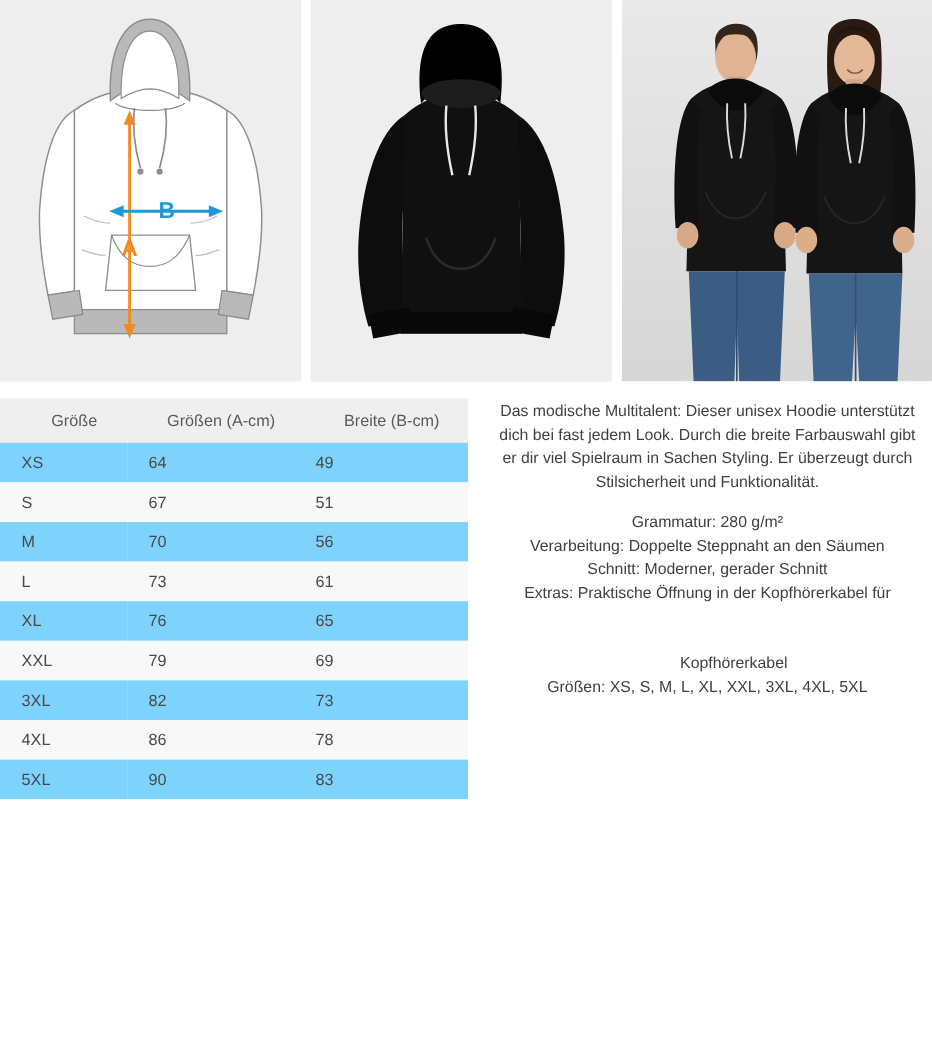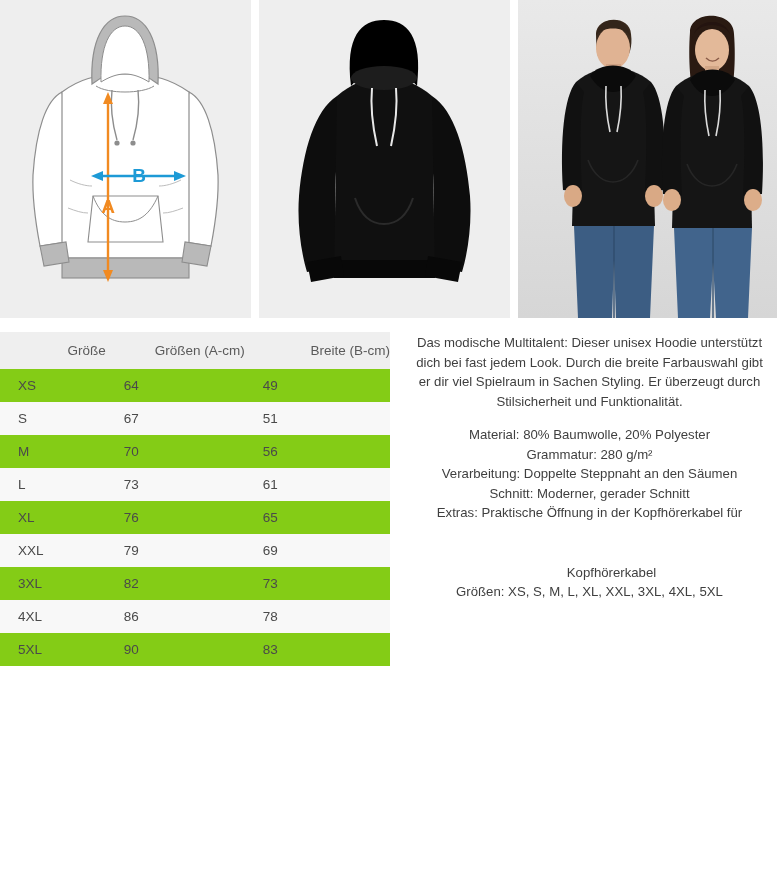--- a/index.html
+++ b/index.html
@@ -52,36 +52,36 @@
   }
 
   
   .size-table {
     width: 390px;
     border-collapse: collapse;
     font-size: 13.5px;
     color: #4a4a4a;
   }
   .size-table th {
-    text-align: right;
+    text-align: center;
     font-weight: normal;
     color: #5a5a5a;
     padding: 11px 0 11px 18px;
     font-size: 13.5px;
     background: #efefef;
     margin-left: 16px;
   }
   .size-table td {
     padding: 9px 0 9px 18px;
     font-size: 13.5px;
   }
   .size-table .c0 { width: 100px; }
   .size-table .c1 { width: 140px; }
   .size-table .c2 { width: 150px; }
-  .size-table tr.odd  td { background: #84cc16; }
+  .size-table tr.odd  td { background: #7dd3fc; }
   .size-table tr.even td { background: #f8f8f8; }
 
   .tolerance {
     font-size: 13.5px;
     color: #4a4a4a;
     padding: 20px 0 0 18px;
   }
 
   
   .desc {
@@ -297,21 +297,20 @@
           <td>90</td>
           <td>83</td>
         </tr>
       </tbody>
     </table>
   </div>
 
   <div class="desc">
     <p>Das modische Multitalent: Dieser unisex Hoodie unterstützt dich bei fast jedem Look. Durch die breite Farbauswahl gibt er dir viel Spielraum in Sachen Styling. Er überzeugt durch Stilsicherheit und Funktionalität.</p>
     <div class="spec">
-      <div>Material: 80% Baumwolle, 20% Polyester</div>
       <div>Grammatur: 280 g/m²</div>
       <div>Verarbeitung: Doppelte Steppnaht an den Säumen</div>
       <div>Schnitt: Moderner, gerader Schnitt</div>
       <div>Extras: Praktische Öffnung in der Kopfhörerkabel für</div>
       <div class="indent">Kopfhörerkabel</div>
       <div>Größen: XS, S, M, L, XL, XXL, 3XL, 4XL, 5XL</div>
     </div>
   </div>
 </div>
 

